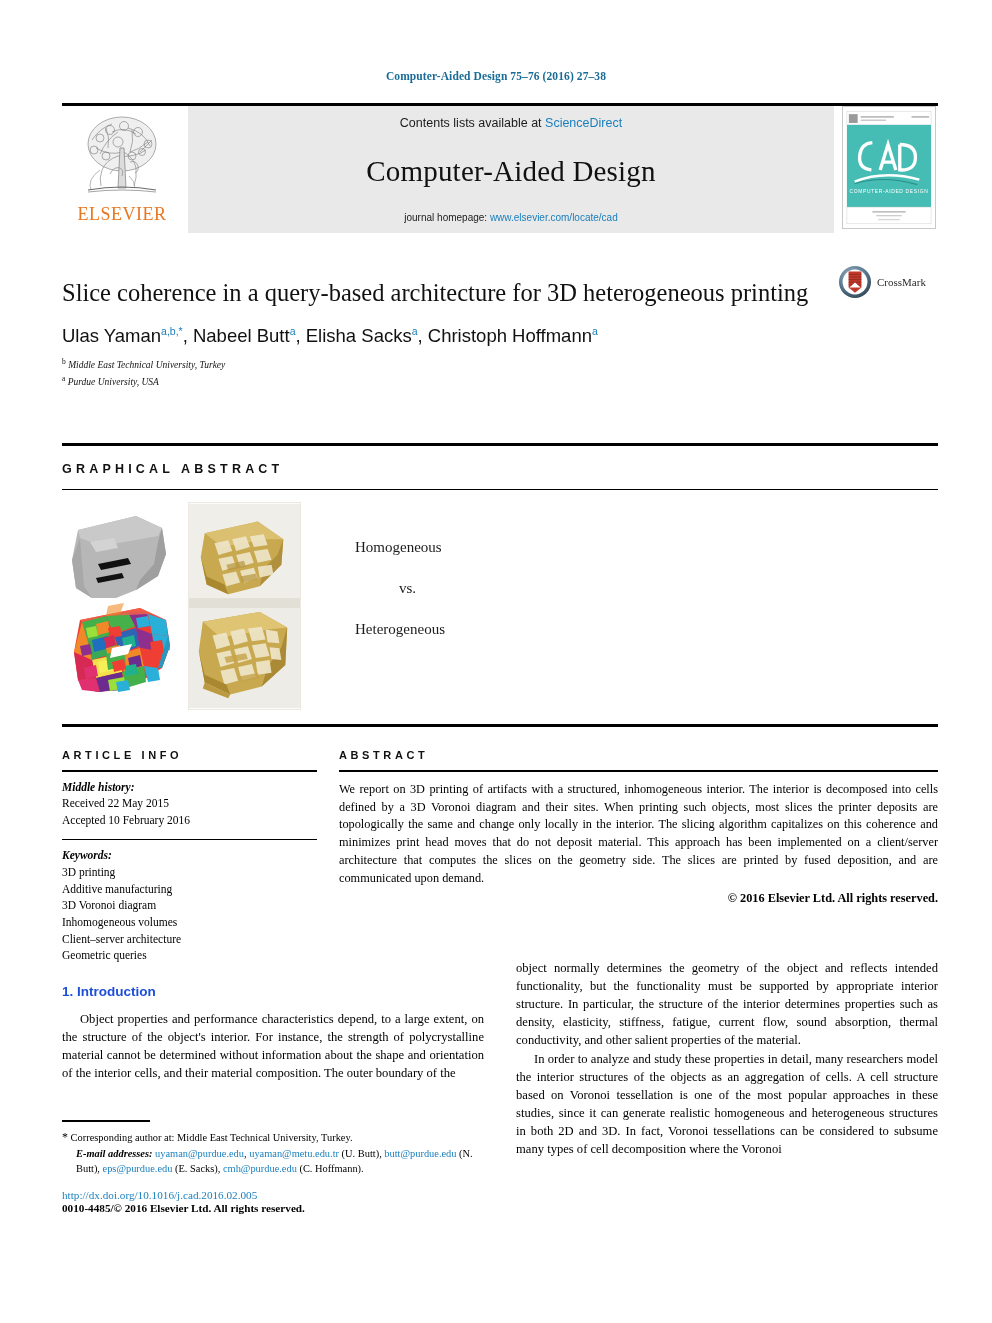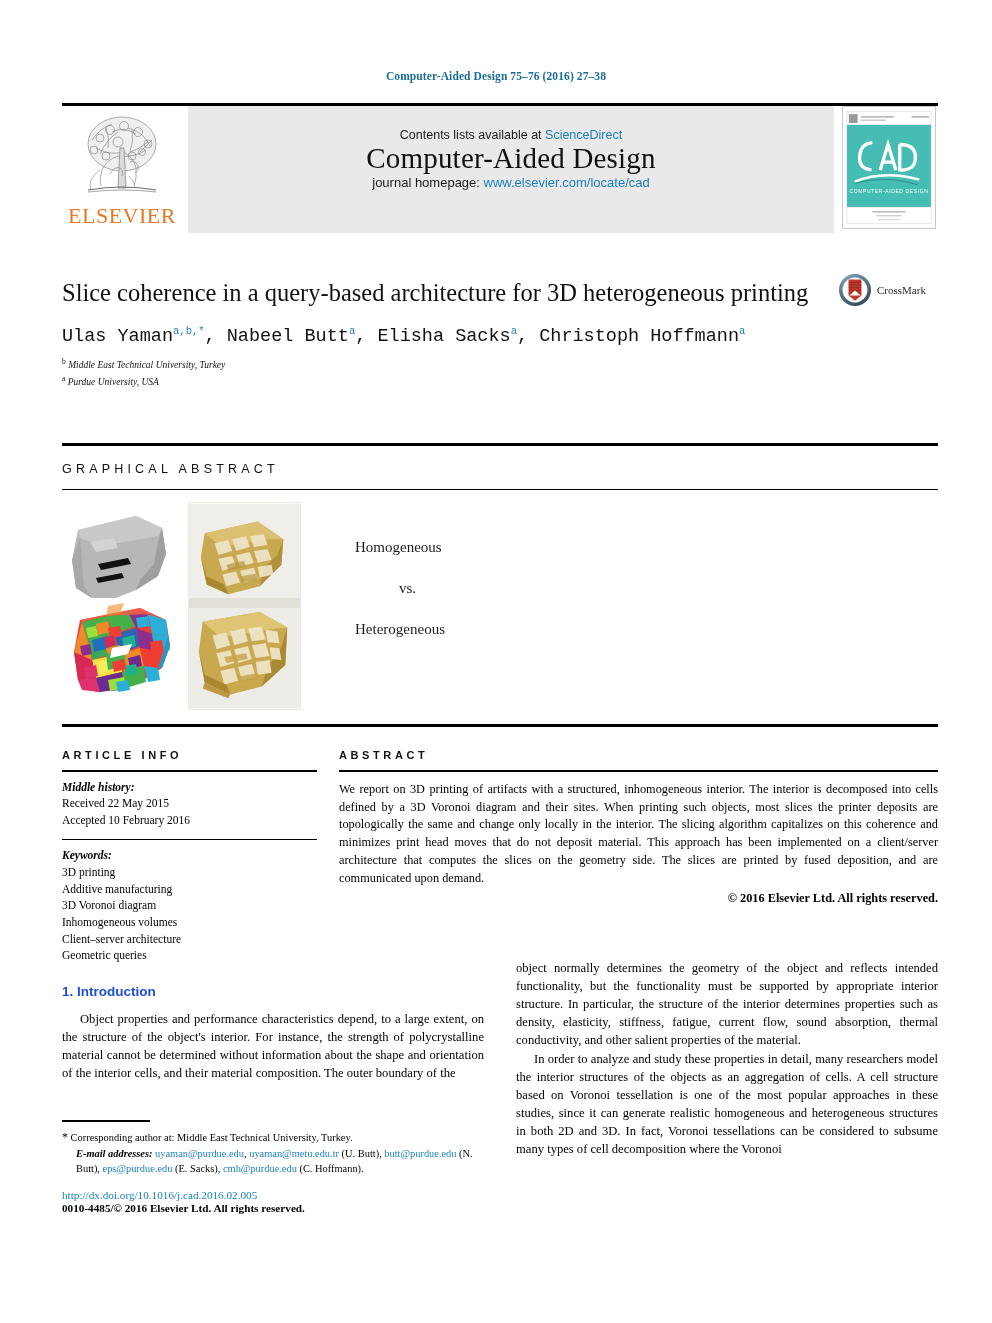--- a/index.html
+++ b/index.html
@@ -24,68 +24,68 @@
   }
 
   
   .masthead { position:absolute; left:62px; top:103px; width:876px; }
   .rule-thick { height:3px; background:#000; width:100%; }
   .masthead-body { display:flex; height:127px; margin-top:0px; }
   .elsevier-cell { width:120px; flex:0 0 120px; padding-top:6px; }
   .elsevier-tree { width:112px; height:92px; display:block; margin:0 auto; }
   .elsevier-word {
     text-align:center; color:#E87722; font-family:"Liberation Serif", serif;
-    font-size:22px; letter-spacing:.5px; line-height:1; margin-top:1px;
+    font-size:18px; letter-spacing:.5px; line-height:1; margin-top:1px;
   }
   .banner-cell {
     flex:1 1 auto; background:#e9e9e9; position:relative;
-    display:flex; flex-direction:column; align-items:center; 
-    padding:22px 0 10px 0; margin-left:6px; margin-right:8px;
+    display:flex; flex-direction:column; align-items:center; justify-content:space-between;
+    padding:10px 0 10px 0; margin-left:6px; margin-right:8px;
   }
   .banner-top { font-size:12.5px; color:#1b1b1b; font-family:"Liberation Sans", sans-serif;}
   .banner-top .sd { color:#1a7fbd; }
   .banner-title {
     font-size:29px; font-family:"Liberation Serif", serif; color:#111;
     letter-spacing:.2px;
   }
-  .banner-bottom { font-size:13px; color:#1b1b1b; font-family:"Liberation Sans", sans-serif;}
+  .banner-bottom { font-size:10px; color:#1b1b1b; font-family:"Liberation Sans", sans-serif;}
   .banner-bottom .hp { color:#1a7fbd; }
   .cover-cell { width:96px; flex:0 0 96px; }
   .cover-img {
     width:94px; height:123px; border:1px solid #c9c9c9; position:relative;
     background:#ffffff; overflow:hidden;
   }
 
   
   .titleblock { position:absolute; left:62px; top:262px; width:876px; }
   .paper-title {
     font-size:24.5px; line-height:1.22; font-family:"Liberation Serif", serif;
     color:#111; width:770px; font-weight:normal;
   }
   .crossmark {
-    position:absolute; right:0px; top:10px; width:100px; height:36px;
+    position:absolute; right:0px; top:2px; width:100px; height:36px;
     display:flex; align-items:center; gap:5px;
   }
   .crossmark-label { font-size:11px; font-family:"Liberation Serif", serif; color:#2b2b2b;}
   .authors {
-    margin-top:6px; font-size:18.5px; font-family:Liberation Mono, monospace; color:#111;
+    margin-top:6px; font-size:18.5px; font-family:Liberation Sans, sans-serif; color:#111;
   }
   .authors sup { font-size:10.5px; color:#1a7fbd; vertical-align:super; }
   .affil {
     margin-top:9px; font-size:9.5px; font-style:italic; font-family:"Liberation Serif", serif;
     color:#111; line-height:1.55;
   }
   .affil sup { font-style:normal; font-size:7.5px; vertical-align:super;}
 
   
   .ga-wrap { position:absolute; left:62px; top:443px; width:876px; }
   .rule-med { height:2.5px; background:#000; width:100%; }
   .rule-thin { height:1.6px; background:#000; width:100%; }
   .sect-head {
-    font-family:"Liberation Sans", sans-serif; font-weight:normal;
+    font-family:"Liberation Sans", sans-serif; font-weight:bold;
     font-size:12.5px; letter-spacing:4.2px; color:#111;
     padding:16px 0 13px 0;
   }
   .ga-body { display:flex; padding:12px 0 10px 0; min-height:190px; }
   .ga-figs { display:flex; gap:6px; }
   .ga-col-left { width:120px; display:flex; flex-direction:column; }
   .ga-photo { width:113px; height:208px; border:1px solid #ece9e3; }
   .ga-labels {
     margin-left:54px; padding-top:38px;
     font-family:"Liberation Serif", serif; font-size:15px; color:#1c1c1c;

